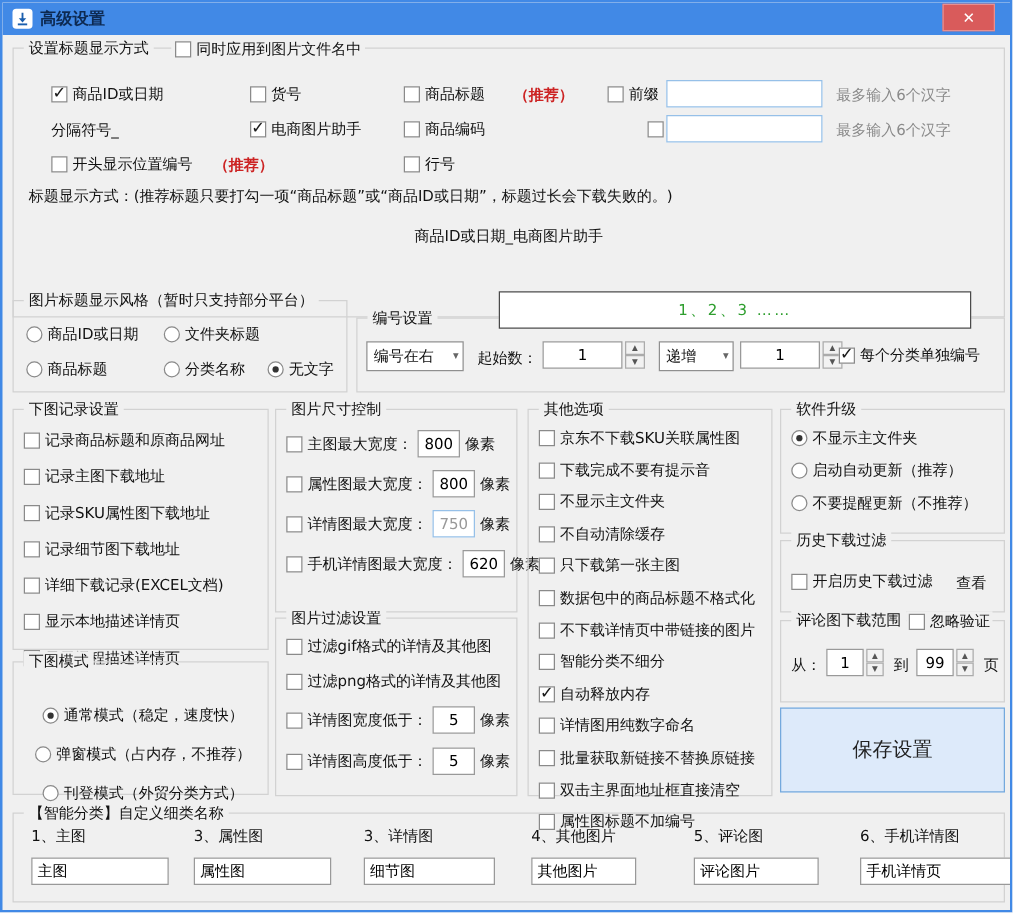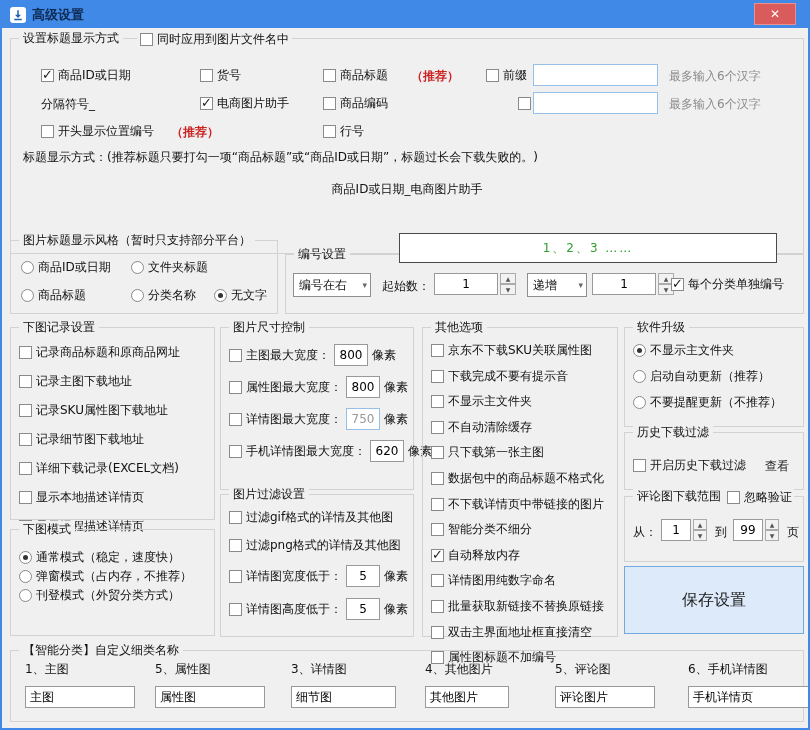--- a/index.html
+++ b/index.html
@@ -213,21 +213,21 @@
         </span>
       <span class="opt">
           <span class="cb"></span>
           <span>显示远程描述详情页</span>
         </span>
     </div>
   </div>
 
   <div class="group" style="left:8px;top:527px;width:205px;height:107px;">
     <span class="legend">下图模式</span>
-    <div class="list" style="top:19px;gap:2px;">
+    <div class="list" style="top:34px;gap:14px;align-items:center;">
       <span class="opt">
           <span class="rb checked"></span>
           <span>通常模式（稳定，速度快）</span>
         </span>
       <span class="opt">
           <span class="rb"></span>
           <span>弹窗模式（占内存，不推荐）</span>
         </span>
       <span class="opt">
           <span class="rb"></span>
@@ -404,21 +404,21 @@
 
   <div class="save-btn">保存设置</div>
 
   <div class="group" style="left:8px;top:648px;width:794px;height:72px;">
     <span class="legend">【智能分类】自定义细类名称</span>
     <div class="col" style="left:14px;">
       <span>1、主图</span>
       <input class="tb" style="width: 110px;" value="主图">
     </div>
     <div class="col" style="left:144px;">
-      <span>5、属性图</span>
+      <span>3、属性图</span>
       <input class="tb" style="width: 110px;" value="属性图">
     </div>
     <div class="col" style="left:280px;">
       <span>3、详情图</span>
       <input class="tb" style="width: 105px;" value="细节图">
     </div>
     <div class="col" style="left:414px;">
       <span>4、其他图片</span>
       <input class="tb" style="width: 84px;" value="其他图片">
     </div>

